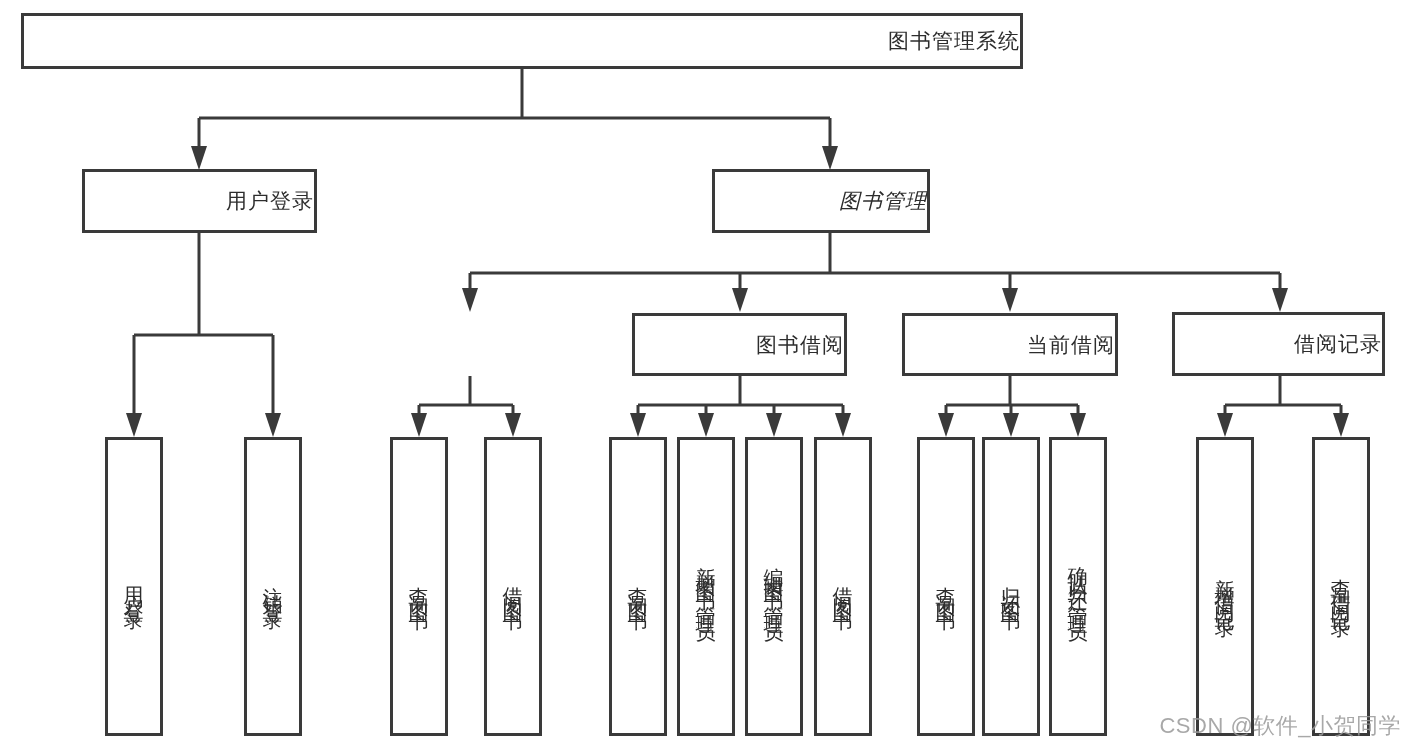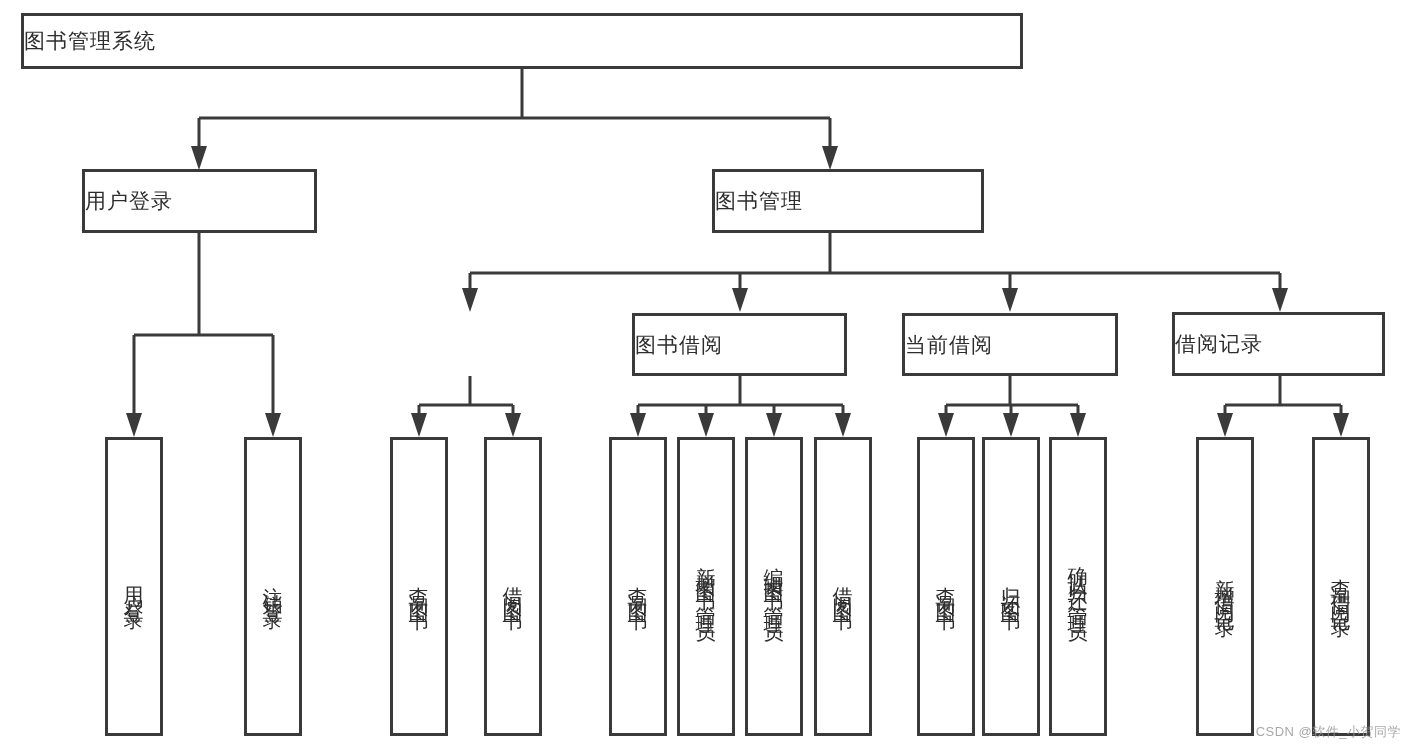--- a/index.html
+++ b/index.html
@@ -12,21 +12,21 @@
   }
   .connectors{
     position:absolute;left:0;top:0;width:1405px;height:747px;
     pointer-events:none;
   }
   .node{
     position:absolute;
     box-sizing:border-box;
     background:#ffffff;
     border:3px solid #3a3a3a;
-    display:flex;align-items:center;justify-content:flex-start;
+    display:flex;align-items:center;justify-content:flex-end;
     color:#2d2d2d;
     z-index:2;
   }
   .node.h{font-size:21px;letter-spacing:1px;}
   .leaf{
     position:absolute;
     box-sizing:border-box;
     width:58px;height:299px;top:437px;
     background:#ffffff;
     border:3px solid #3a3a3a;
@@ -38,21 +38,21 @@
     text-orientation:mixed;
     font-size:20px;
     letter-spacing:8px;
     color:#2d2d2d;
     line-height:1;
     white-space:nowrap;
   }
   .watermark{
     position:absolute;
     right:4px;bottom:6px;
-    font-size:13px;
+    font-size:22px;
     color:#9a9a9a;
     opacity:.85;
     z-index:5;
     letter-spacing:.5px;
   }
   svg .wire{stroke:#3a3a3a;stroke-width:3;fill:none;}
   svg .arrow{fill:#3a3a3a;stroke:none;}
 </style>
 </head>
 <body>
@@ -102,21 +102,21 @@
     </g>
   </svg>
 
   <div class="node h" style="left:21px;top:13px;width:1002px;height:56px;">
     <span>图书管理系统</span>
   </div>
 
   <div class="node h" style="left:82px;top:169px;width:235px;height:64px;">
     <span>用户登录</span>
   </div>
-  <div class="node h" style="left:712px;top:169px;width:272px;height:64px;">
+  <div class="node h" style="left:712px;top:169px;width:218px;height:64px;font-style:italic;">
     <span>图书管理</span>
   </div>
 
   <div class="node h" style="left:632px;top:313px;width:215px;height:63px;">
     <span>图书借阅</span>
   </div>
   <div class="node h" style="left:902px;top:313px;width:216px;height:63px;">
     <span>当前借阅</span>
   </div>
   <div class="node h" style="left:1172px;top:312px;width:213px;height:64px;">

